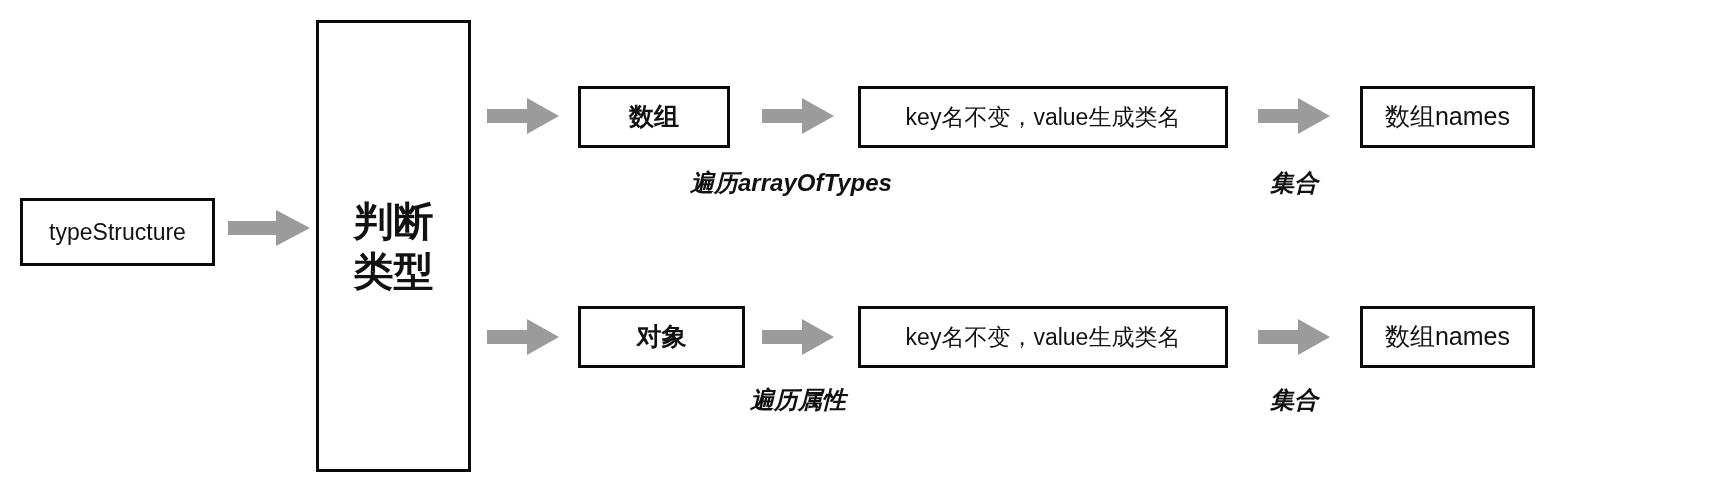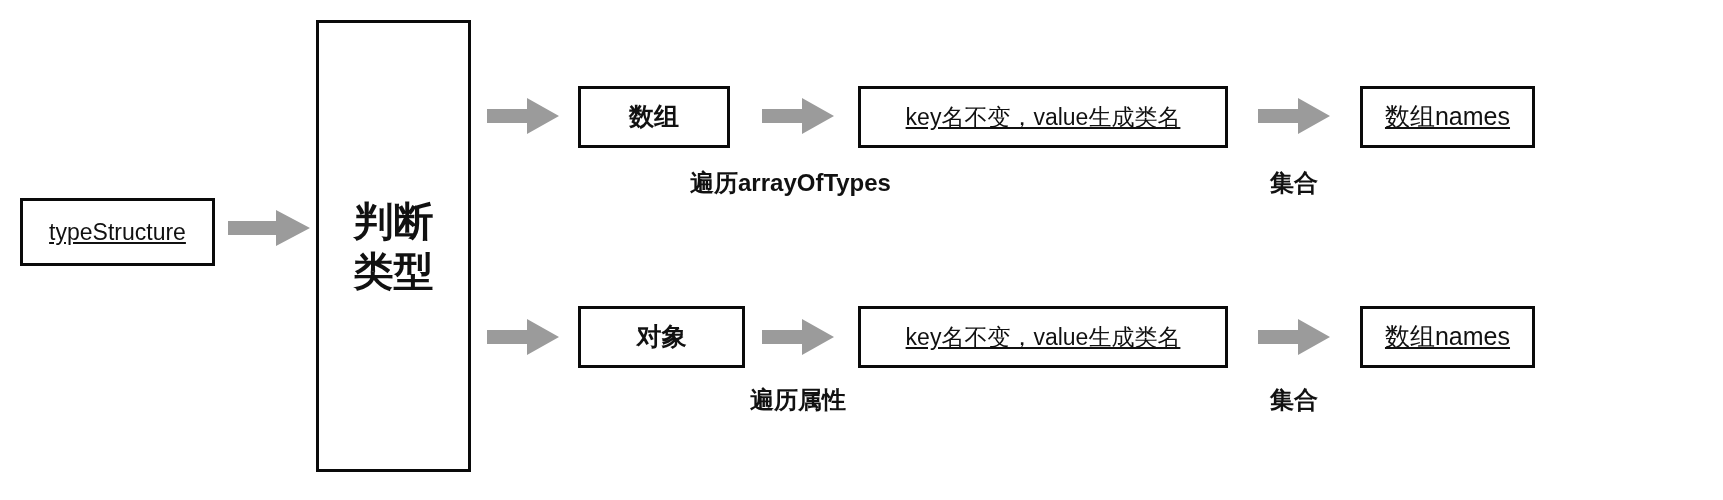--- a/index.html
+++ b/index.html
@@ -27,34 +27,35 @@
     justify-content: center;
     color: #111111;
     text-align: center;
     line-height: 1.25;
     white-space: pre-line;
   }
   .node.small-text { font-size: 23px; }
   .node.med-text   { font-size: 25px; }
   .node.big-text   { font-size: 40px; font-weight: 700; }
   .node.cjk        { font-weight: 700; }
-  .node.mixed      { font-weight: 400; text-decoration: underline; }
+  .node.mixed      { font-weight: 400; }
 
   .arrow {
     position: absolute;
   }
   .arrow svg { display: block; }
 
   .edge-label {
     position: absolute;
     font-size: 24px;
     font-weight: 700;
     color: #111111;
     white-space: nowrap;
     text-align: center;
+    font-style: italic;
   }
 </style>
 </head>
 <body>
 
 <div id="canvas">
 
   <div class="node small-text mixed" style="left:20px; top:198px; width:195px; height:68px;">typeStructure</div>
 
   <div class="arrow" style="left:228px; top:210px;">

